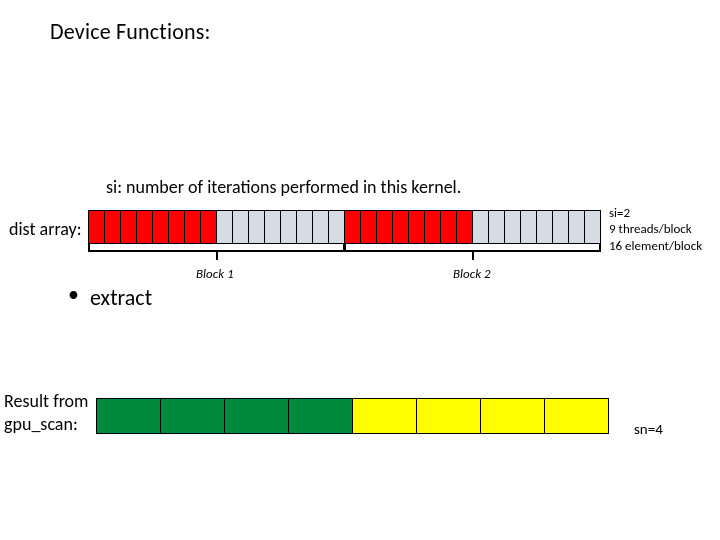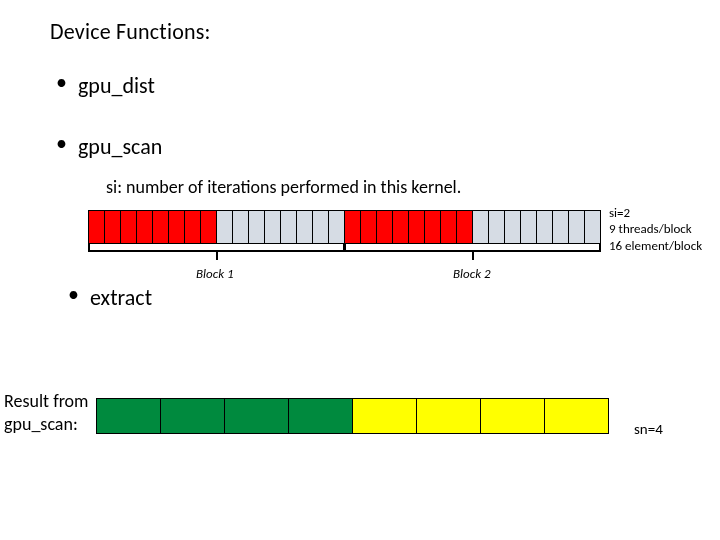--- a/index.html
+++ b/index.html
@@ -182,27 +182,24 @@
     text-align: center;
   }
 </style>
 </head>
 <body>
 
 <div class="slide">
 
   <div class="title">Device Functions:</div>
 
-  <ul class="bullets">
-    <li>gpu_dist</li>
-    <li>gpu_scan</li>
-  </ul>
 
   <div class="si-desc">si: number of iterations performed in this kernel.</div>
 
+  <div class="dist-label">dist array:</div>
   <div class="dist-array" id="dist-array">
       <div class="cell red"></div>
       <div class="cell red"></div>
       <div class="cell red"></div>
       <div class="cell red"></div>
       <div class="cell red"></div>
       <div class="cell red"></div>
       <div class="cell red"></div>
       <div class="cell red"></div>
       <div class="cell gray"></div>

